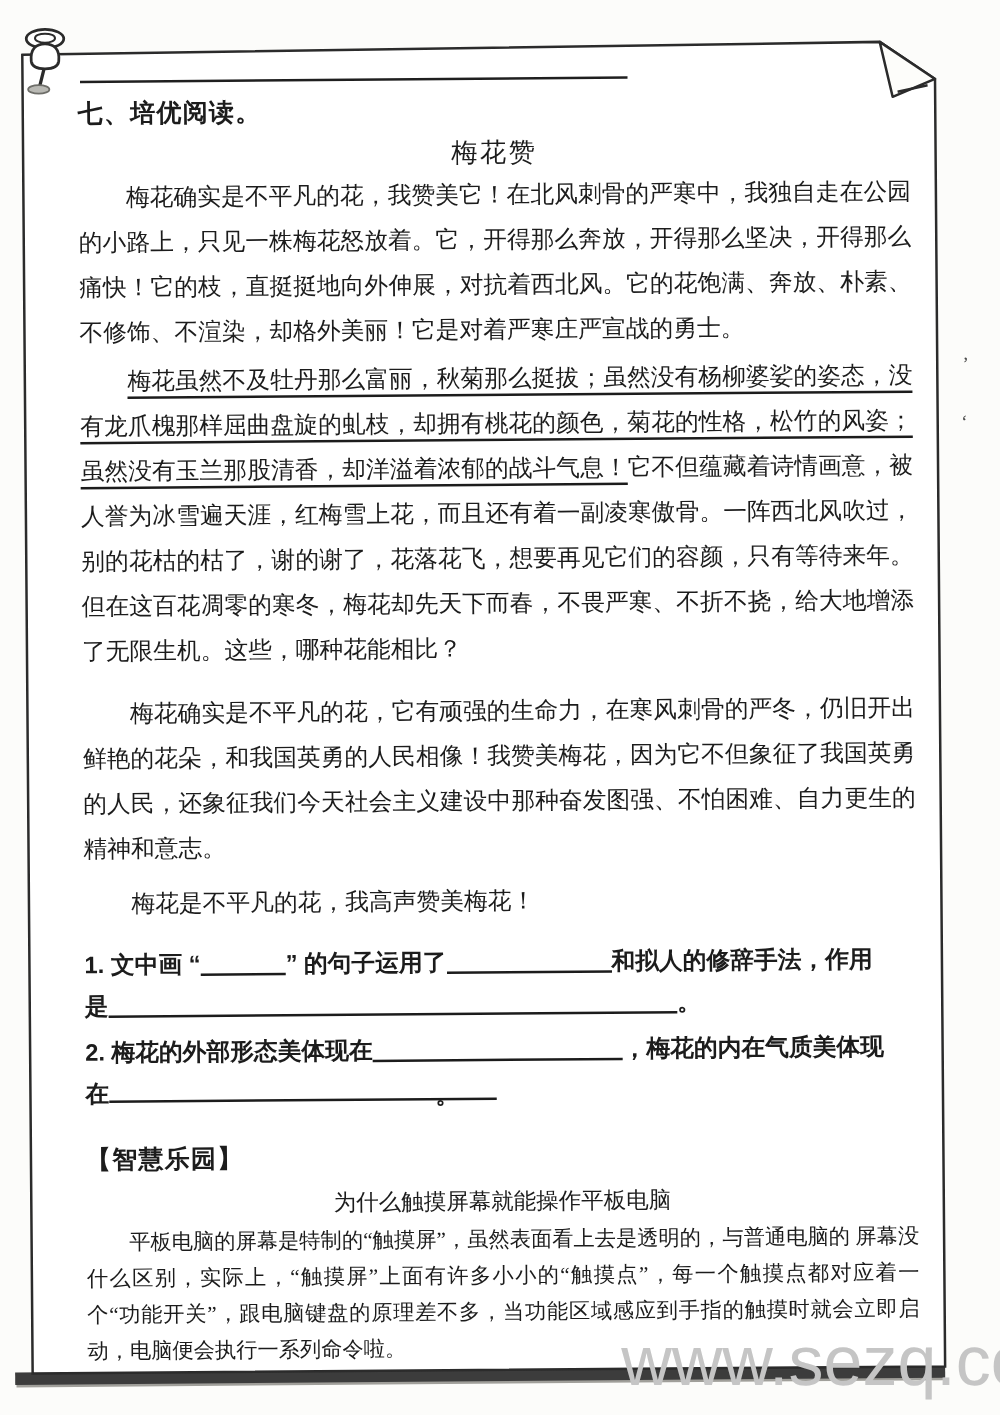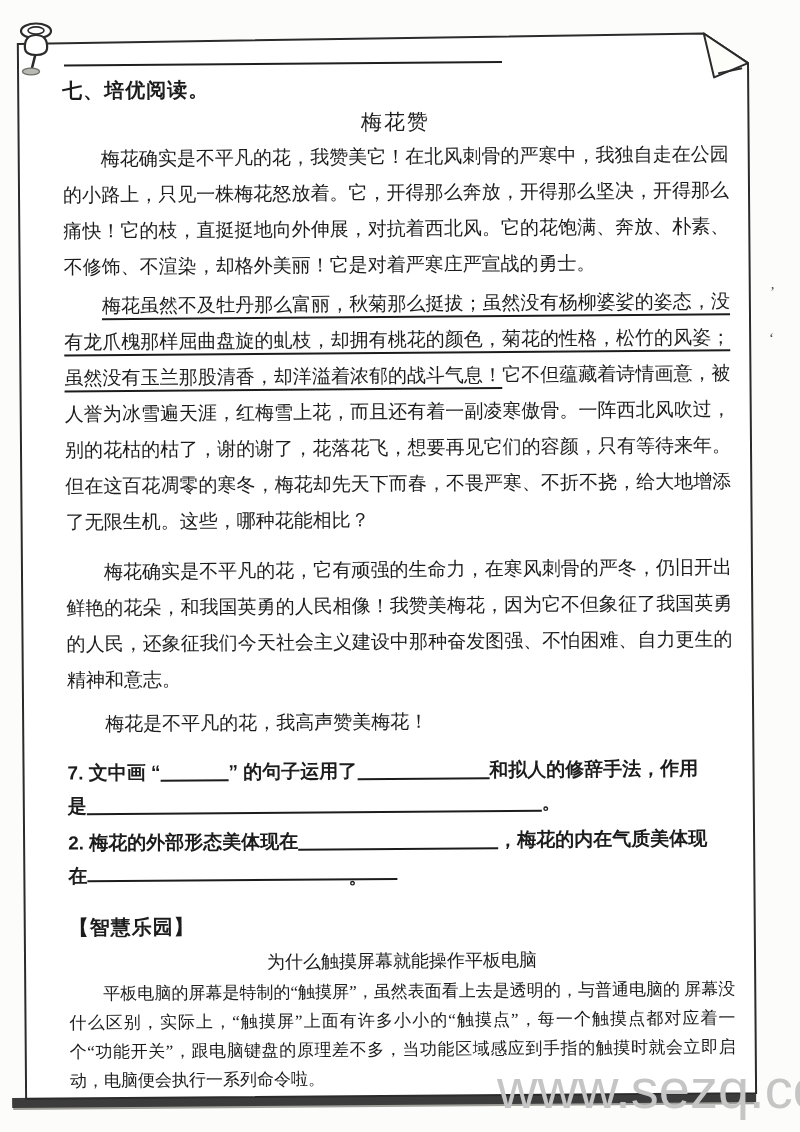--- a/index.html
+++ b/index.html
@@ -105,21 +105,21 @@
 
       <p class="para">梅花确实是不平凡的花，我赞美它！在北风刺骨的严寒中，我独自走在公园的小路上，只见一株梅花怒放着。它，开得那么奔放，开得那么坚决，开得那么痛快！它的枝，直挺挺地向外伸展，对抗着西北风。它的花饱满、奔放、朴素、不修饰、不渲染，却格外美丽！它是对着严寒庄严宣战的勇士。</p>
 
       <p class="para"><span class="ul-seg">梅花虽然不及牡丹那么富丽，秋菊那么挺拔；虽然没有杨柳婆娑的姿态，没有龙爪槐那样屈曲盘旋的虬枝，却拥有桃花的颜色，菊花的性格，松竹的风姿；虽然没有玉兰那股清香，却洋溢着浓郁的战斗气息！</span><span>它不但蕴藏着诗情画意，被人誉为冰雪遍天涯，红梅雪上花，而且还有着一副凌寒傲骨。一阵西北风吹过，别的花枯的枯了，谢的谢了，花落花飞，想要再见它们的容颜，只有等待来年。但在这百花凋零的寒冬，梅花却先天下而春，不畏严寒、不折不挠，给大地增添了无限生机。这些，哪种花能相比？</span></p>
 
       <p class="para mt">梅花确实是不平凡的花，它有顽强的生命力，在寒风刺骨的严冬，仍旧开出鲜艳的花朵，和我国英勇的人民相像！我赞美梅花，因为它不但象征了我国英勇的人民，还象征我们今天社会主义建设中那种奋发图强、不怕困难、自力更生的精神和意志。</p>
 
       <p class="para mt-sm">梅花是不平凡的花，我高声赞美梅花！</p>
 
       <div class="question">
-        <div class="q-line"><span>7. 文中画 “</span><span class="blank w68"></span><span>” 的句子运用了</span><span class="blank w132"></span><span>和拟人的修辞手法，作用</span></div>
+        <div class="q-line"><span>1. 文中画 “</span><span class="blank w68"></span><span>” 的句子运用了</span><span class="blank w132"></span><span>和拟人的修辞手法，作用</span></div>
         <div class="q-line"><span>是</span><span class="blank w455"></span><span>。</span></div>
       </div>
 
       <div class="question tight">
         <div class="q-line"><span>2. 梅花的外部形态美体现在</span><span class="blank w200"></span><span>，梅花的内在气质美体现</span></div>
         <div class="q-line"><span>在</span><span class="blank w310"><span class="in-blank">。</span></span></div>
       </div>
 
       <div class="wisdom-heading">【智慧乐园】</div>
 

